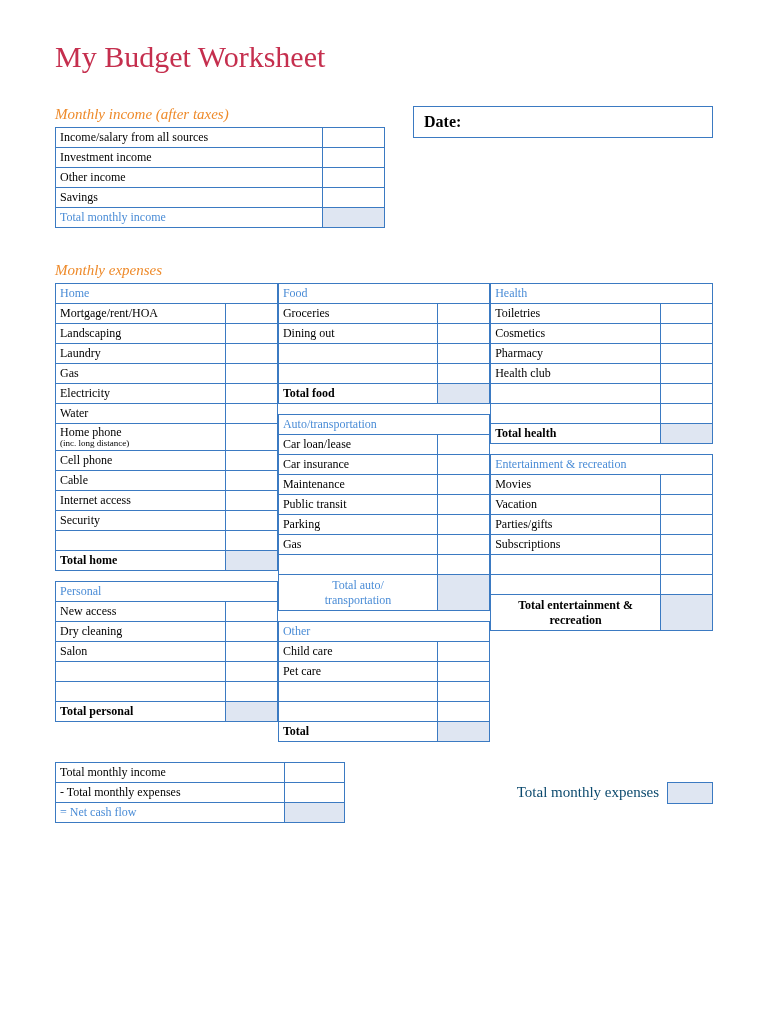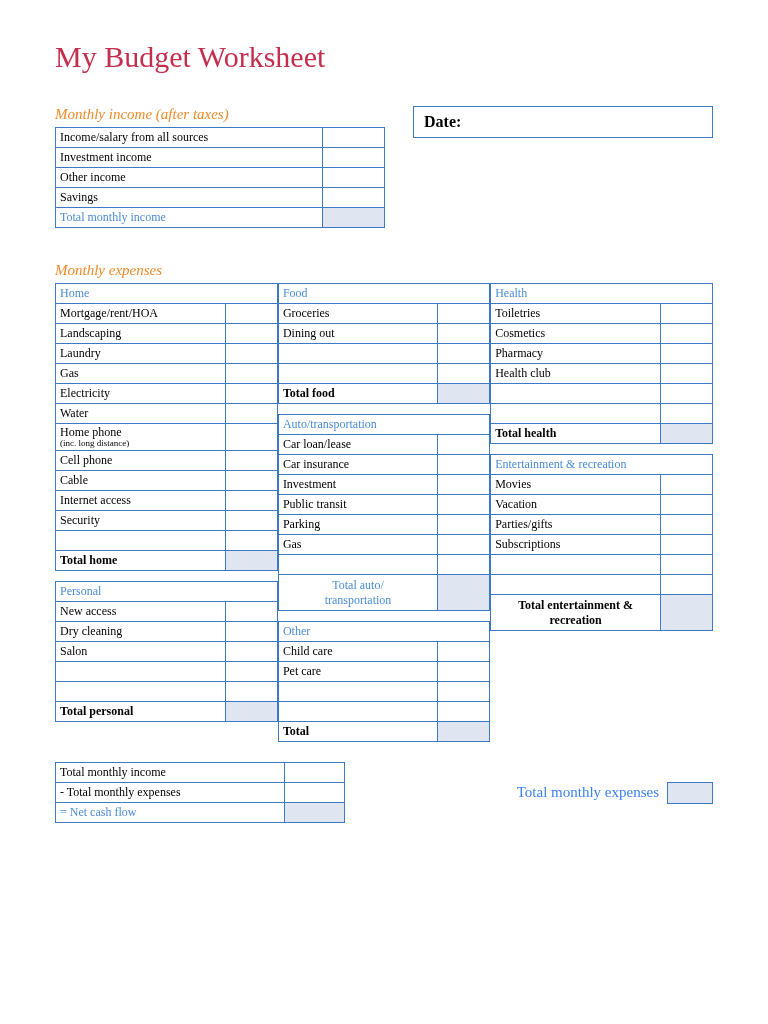--- a/index.html
+++ b/index.html
@@ -60,21 +60,21 @@
 .col { flex: 1; display: flex; flex-direction: column; gap: 10px; }
 .w1 { flex: 1.05; }
 .w2 { flex: 1; border-radius: 19px; }
 .w3 { flex: 1.05; }
 .summary-row { display:flex; gap:40px; align-items:center; margin-top:20px;}
 .summary-tbl { width: 290px; border-collapse:collapse;}
 .summary-tbl td { border:1px solid #3b7ac2; height:20px; padding:2px 4px; font-size:12px;}
 .summary-tbl td.val { width:60px;}
 .summary-tbl td.blue { color:#4a8cd6;margin-top:44px;}
 .summary-tbl td.fill { background:#dfe6f2;}
-.orange-total { color:#3b82f6; font-size:15px; display:flex; align-items:center; gap:8px; margin-left:auto;}
+.orange-total { color:#0c4a6e; font-size:15px; display:flex; align-items:center; gap:8px; margin-left:auto;}
 .orange-total .box { display:inline-block; width:46px; height:22px; background:#dfe6f2; border:1px solid #3b7ac2;}
 .phone-cell { line-height:1.05; padding-top:1px; padding-bottom:1px; }
 .phone-sub { font-size:9px; display:block;}
 .tall td { height: 36px; text-align: center; }
 </style>
 </head>
 <body>
 
 <h1>My Budget Worksheet</h1>
 
@@ -245,21 +245,21 @@
           </tr>
       <tr>
             <td>Car loan/lease</td>
             <td class="val"></td>
           </tr>
       <tr>
             <td>Car insurance</td>
             <td class="val"></td>
           </tr>
       <tr>
-            <td>Investment</td>
+            <td>Maintenance</td>
             <td class="val"></td>
           </tr>
       <tr>
             <td>Public transit</td>
             <td class="val"></td>
           </tr>
       <tr>
             <td>Parking</td>
             <td class="val"></td>
           </tr>

